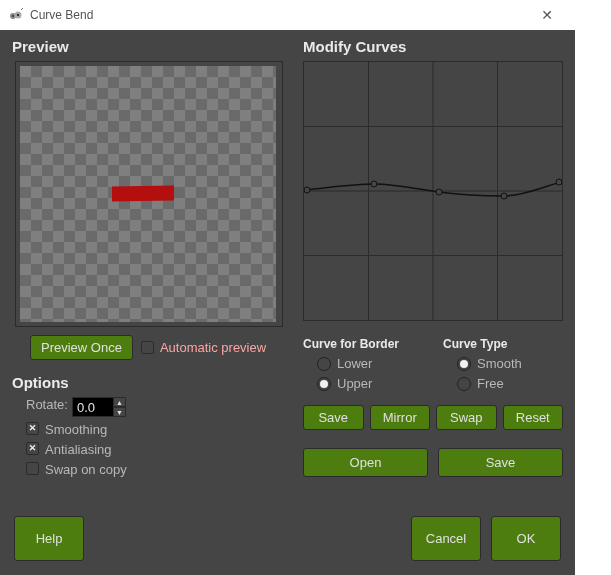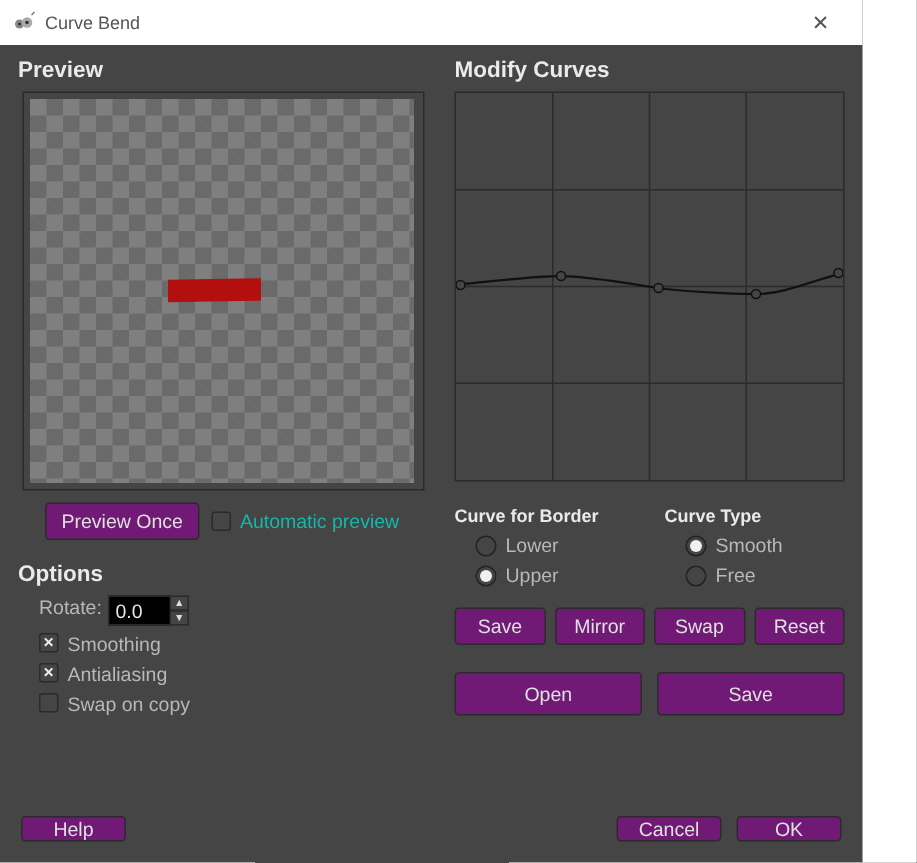--- a/index.html
+++ b/index.html
@@ -93,21 +93,21 @@
     background: #b30f0f;
     transform: skewY(-1deg);
   }
   .preview-row {
     display: flex;
     align-items: center;
     gap: 8px;
     margin-top: 8px;
   }
   button.gimp {
-    background: #701a75;
+    background: #4d7c0f;
     border: 1px solid #2b2b2b;
     color: #e0e0e0;
     padding: 4px 10px;
     font-size: 13px;
     border-radius: 3px;
     cursor: default;
   }
   .check {
     width: 13px;
     height: 13px;
@@ -220,21 +220,21 @@
     gap:10px;
     margin-top:18px;
   }
   .open-save button.gimp { flex:1; padding:6px 0;}
   .footer {
     display:flex;
     padding: 10px 14px 14px 14px;
     align-items:center;
   }
   .footer .spacer { flex:1; }
-  .footer button.gimp { min-width:70px; padding:0 10px; }
+  .footer button.gimp { min-width:70px; padding:14px 10px; }
   .footer .right-btns { display:flex; gap:10px; }
 </style>
 </head>
 <body>
 
 <div class="window">
 
   <div class="titlebar">
     <span class="app-icon">
       <svg viewBox="0 0 16 16">
@@ -257,21 +257,21 @@
       <div class="preview-frame">
         <div class="preview-canvas">
           <div class="red-bar"></div>
         </div>
       </div>
 
       <div class="preview-row" style="margin-left:18px;">
         <button class="gimp">Preview Once</button>
         <span style="display:flex;align-items:center;">
           <span class="check"></span>
-          <span style="color:#14b8a6;">Automatic preview</span>
+          <span style="color:#fca5a5;">Automatic preview</span>
         </span>
       </div>
 
       <div class="options">
         <div class="section-title">Options</div>
 
         <div class="opt-row">
           <span>Rotate:</span>
           <span class="spin">
             <input class="spin-input" value="0.0" style="">

